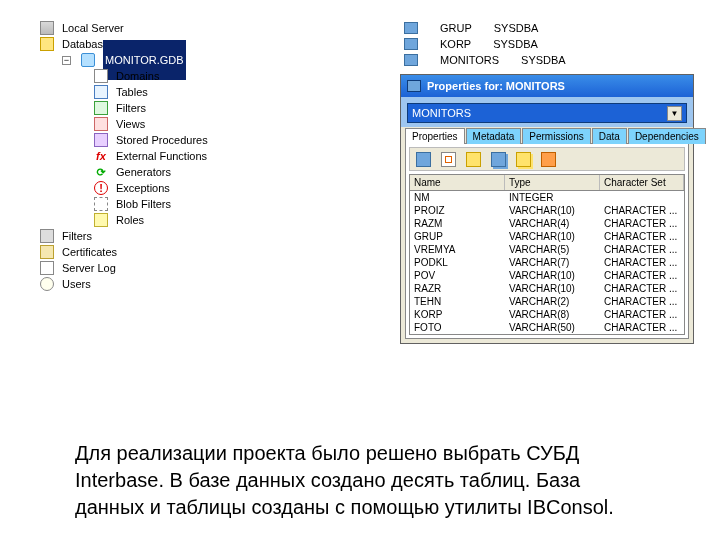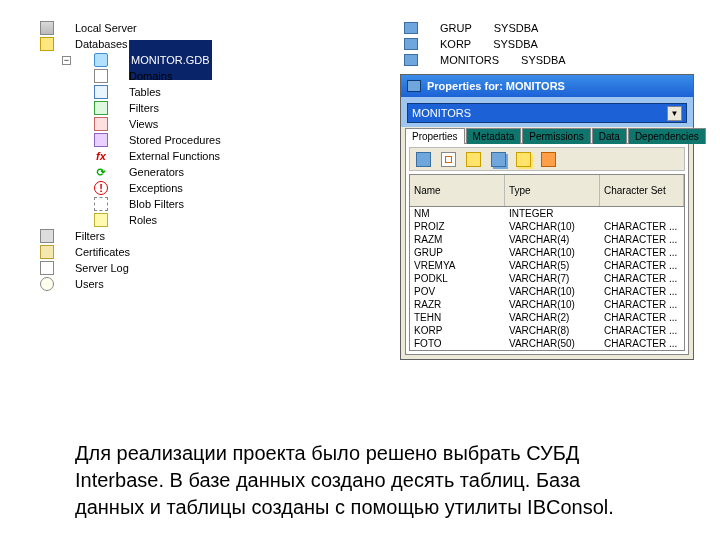--- a/index.html
+++ b/index.html
@@ -18,21 +18,21 @@
     padding: 20px 0 0 40px;
     gap: 150px;
     height: 410px;
   }
   
   .tree { width: 210px; }
   .tree-row {
     display: flex;
     align-items: center;
     height: 16px;
-    gap: 21px;
+    gap: 8px;
     white-space: nowrap;
   }
   .tree-row .ico {
     width: 14px; height: 14px;
     display:inline-flex;align-items:center;justify-content:center;
     font-size:11px;
   }
   .ind1 { }
   .ind2 { margin-left: 22px; }
   .ind3 { margin-left: 54px; }
@@ -85,21 +85,21 @@
     border:1px solid #0e3b7a;display:flex;align-items:center;
     justify-content:space-between;padding:0 4px;font-size:11px;
   }
   .combo .arrow{
     width:15px;height:15px;background:#ece9d8;border:1px solid #888;
     display:flex;align-items:center;justify-content:center;color:#000;font-size:8px;
   }
   .tabs{display:flex;gap:1px;padding:0 4px;background:#ece9d8;}
   .tab{
     border:1px solid #888;border-bottom:none;
-    background:#0f766e;padding:2px 6px;font-size:10px;
+    background:#7dd3fc;padding:2px 6px;font-size:10px;
     position:relative;top:1px;
   }
   .tab.active{background:#fff;}
   .tabbody{border:1px solid #888;margin:0 4px 4px 4px;background:#fff;}
   .toolbar{
     height:24px;border:1px solid #bbb;margin:3px;background:#ece9d8;
     display:flex;align-items:center;gap:10px;padding:0 6px;
   }
   .toolbar .tb{width:15px;height:15px;}
   .tb.a{background:#6fa6dc;border:1px solid #3b6fa0;}
@@ -107,21 +107,21 @@
   .tb.b::after{content:"";position:absolute;inset:3px;border:1px solid #e06000;}
   .tb.c{background:#ffe36b;border:1px solid #caa000;}
   .tb.d{background:#6fa6dc;border:1px solid #3b6fa0;box-shadow:2px 2px 0 #6fa6dc;}
   .tb.e{background:#ffe36b;border:1px solid #caa000;box-shadow:2px 2px 0 #ffe36b;}
   .tb.f{background:#ff9f4a;border:1px solid #c06000;}
   .grid{border:1px solid #888;margin:3px;}
   .grid .ghead{
     display:grid;grid-template-columns:95px 95px 1fr;
     background:#ece9d8;border-bottom:1px solid #888;font-size:10px;
   }
-  .grid .ghead div{border-right:1px solid #bbb;padding:10px 4px;}
+  .grid .ghead div{border-right:1px solid #bbb;padding:2px 4px;}
   .grid .grow{
     display:grid;grid-template-columns:95px 95px 1fr;font-size:10px;
   }
   .grid .grow div{padding:1px 4px;white-space:nowrap;overflow:hidden;}
   
   .caption{
     position:absolute;left:75px;top:440px;width:580px;
     font-family:Arial,sans-serif;font-size:20px;line-height:1.35;color:#000;
   }
 </style>

